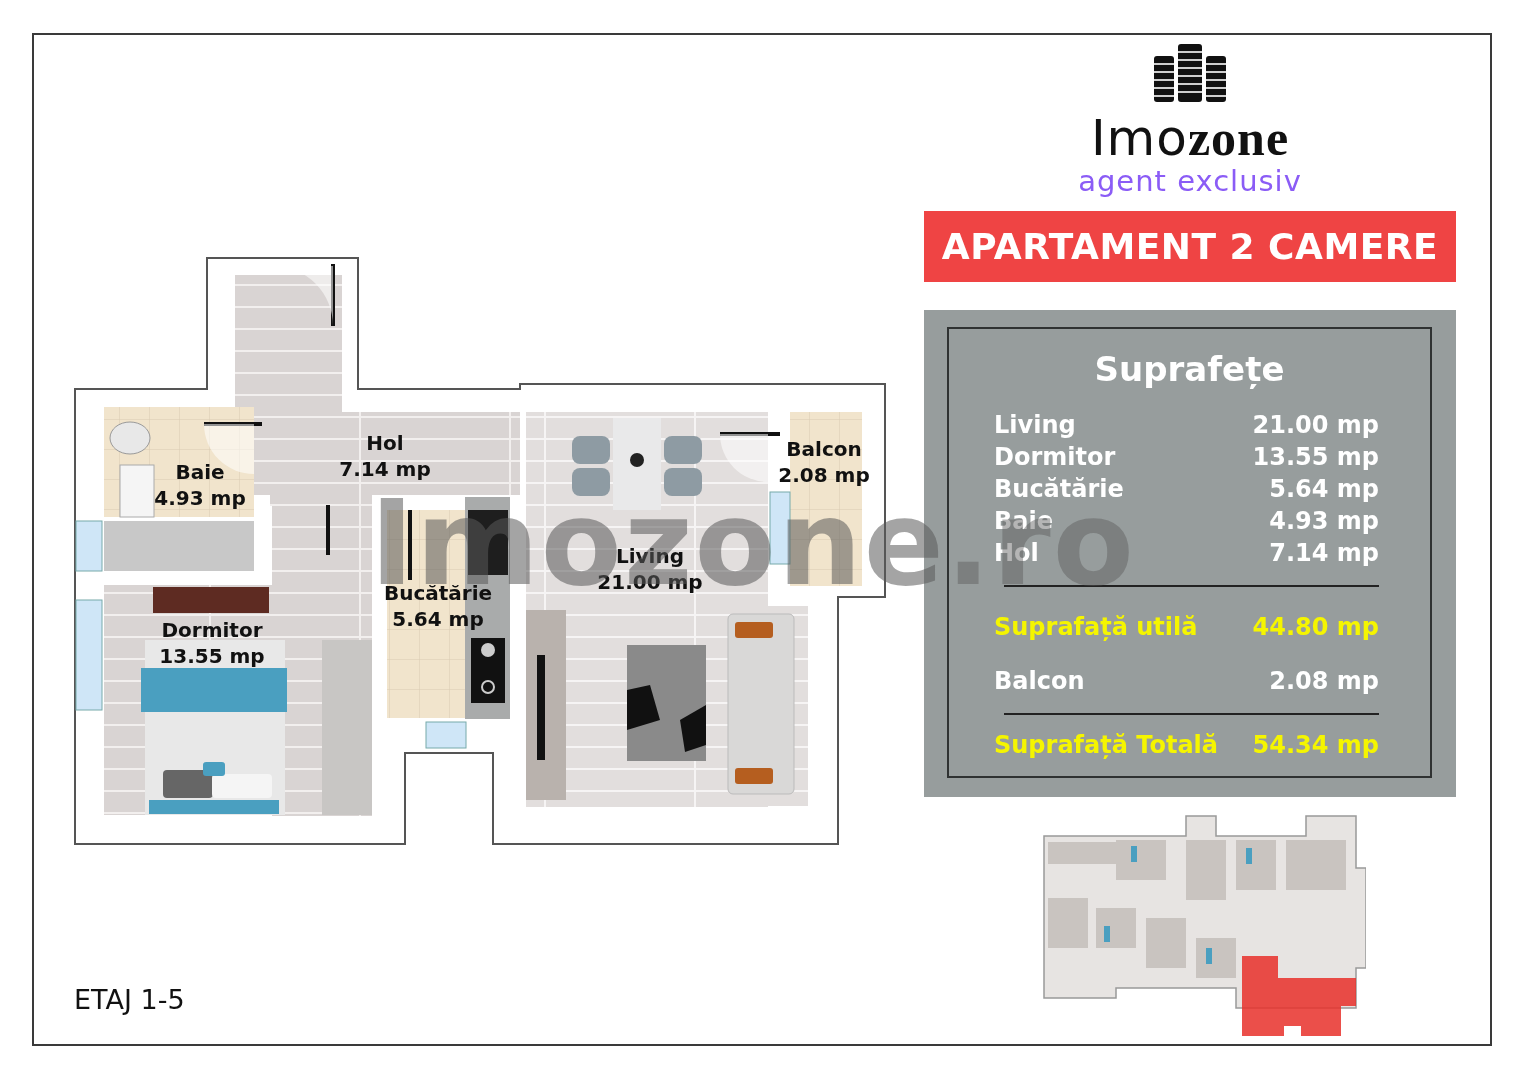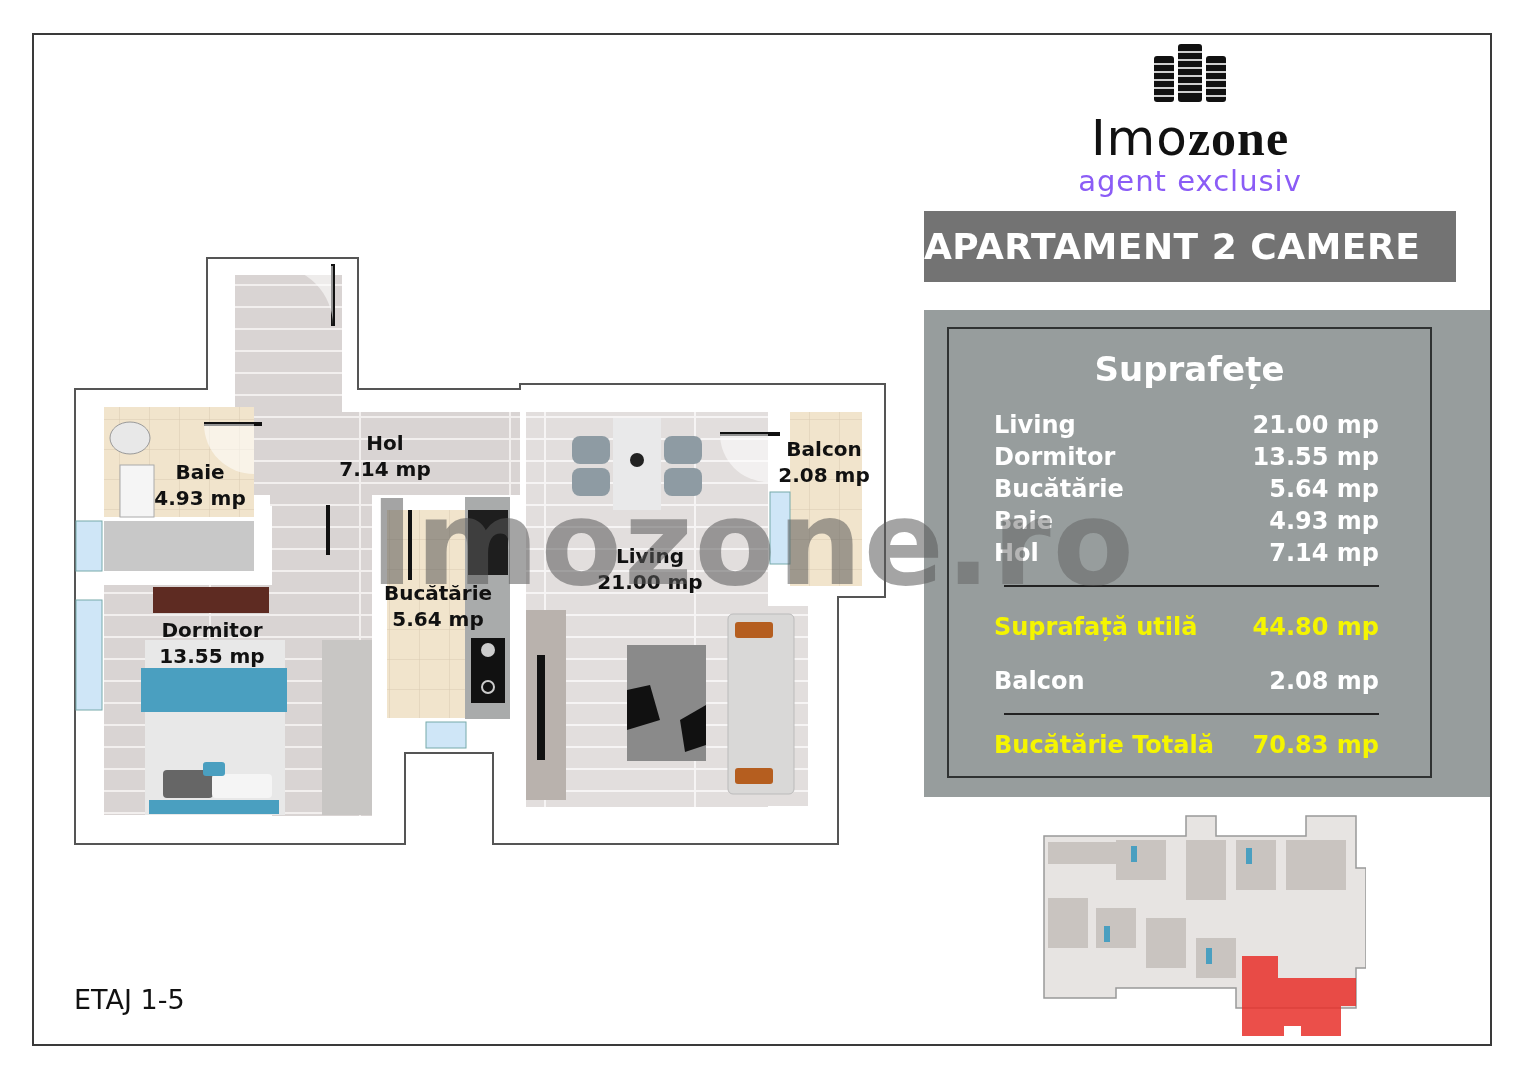--- a/index.html
+++ b/index.html
@@ -5,23 +5,23 @@
   html,body{margin:0;padding:0;}
   body{width:1528px;height:1080px;background:#ffffff;position:relative;overflow:hidden;font-family:"DejaVu Sans","Liberation Sans",sans-serif;}
   .frame{position:absolute;left:32px;top:33px;width:1460px;height:1013px;border:2px solid #3a3a3a;box-sizing:border-box;}
   
   .logo{position:absolute;left:1060px;top:42px;width:260px;text-align:center;}
   .logo-icon{display:block;margin:0 auto;}
   .brand{font-size:50px;letter-spacing:1px;color:#111;line-height:56px;margin-top:6px;}
   .brand .thin{font-weight:400;}
   .brand .bold{font-weight:bold;font-family:Liberation Serif, serif;}
   .tagline{font-size:29px;color:#8b5cf6;line-height:30px;letter-spacing:1px;}
-  .title-bar{position:absolute;left:924px;top:211px;width:532px;height:71px;background:#737373;display:flex;align-items:center;justify-content:flex-start;}
+  .title-bar{position:absolute;left:924px;top:211px;width:532px;height:71px;background:#ef4444;display:flex;align-items:center;justify-content:center;}
   .title-bar span{color:#fff;font-weight:bold;font-size:36px;letter-spacing:0.5px;}
-  .panel{position:absolute;left:924px;top:310px;width:532px;height:487px;background:#979d9d;padding-left:34px;}
+  .panel{position:absolute;left:924px;top:310px;width:532px;height:487px;background:#979d9d;}
   .panel-inner{position:absolute;left:23px;top:17px;width:485px;height:451px;border:2px solid #2f3232;box-sizing:border-box;}
   .panel-title{position:absolute;top:20px;width:100%;text-align:center;color:#fff;font-weight:bold;font-size:34px;}
   .row{position:absolute;left:45px;width:385px;display:flex;justify-content:space-between;font-weight:bold;font-size:24px;color:#fff;}
   .row.yellow{color:#f5f500;}
   .hline{position:absolute;left:55px;width:375px;height:2px;background:#222;}
   
   .plan{position:absolute;left:0;top:0;width:900px;height:860px;}
   .room-label{position:absolute;text-align:center;font-weight:bold;font-size:20px;color:#111;line-height:26px;}
   .etaj{position:absolute;left:74px;top:984px;font-weight:normal;font-size:27px;color:#111;}
   .watermark{position:absolute;left:370px;top:488px;font-size:118px;font-weight:bold;color:rgba(90,90,90,0.55);letter-spacing:2px;line-height:110px;pointer-events:none;}
@@ -94,22 +94,22 @@
     <div class="row yellow" style="top:284px">
         <span>Suprafață utilă</span>
         <span>44.80 mp</span>
       </div>
     <div class="row" style="top:338px">
         <span>Balcon</span>
         <span>2.08 mp</span>
       </div>
     <div class="hline" style="top:384px"></div>
     <div class="row yellow" style="top:402px">
-        <span>Bucătărie Totală</span>
-        <span>70.83 mp</span>
+        <span>Suprafață Totală</span>
+        <span>54.34 mp</span>
       </div>
   </div>
 </div>
 
 <svg class="plan" width="900" height="860" viewBox="0 0 900 860">
   <defs>
     <pattern id="planks" width="150" height="22" patternUnits="userSpaceOnUse">
       <rect width="150" height="22" fill="#d9d4d3"></rect>
       <line x1="0" y1="21" x2="150" y2="21" stroke="#f2efee" stroke-width="2"></line>
       <line x1="60" y1="0" x2="60" y2="21" stroke="#f2efee" stroke-width="2"></line>

